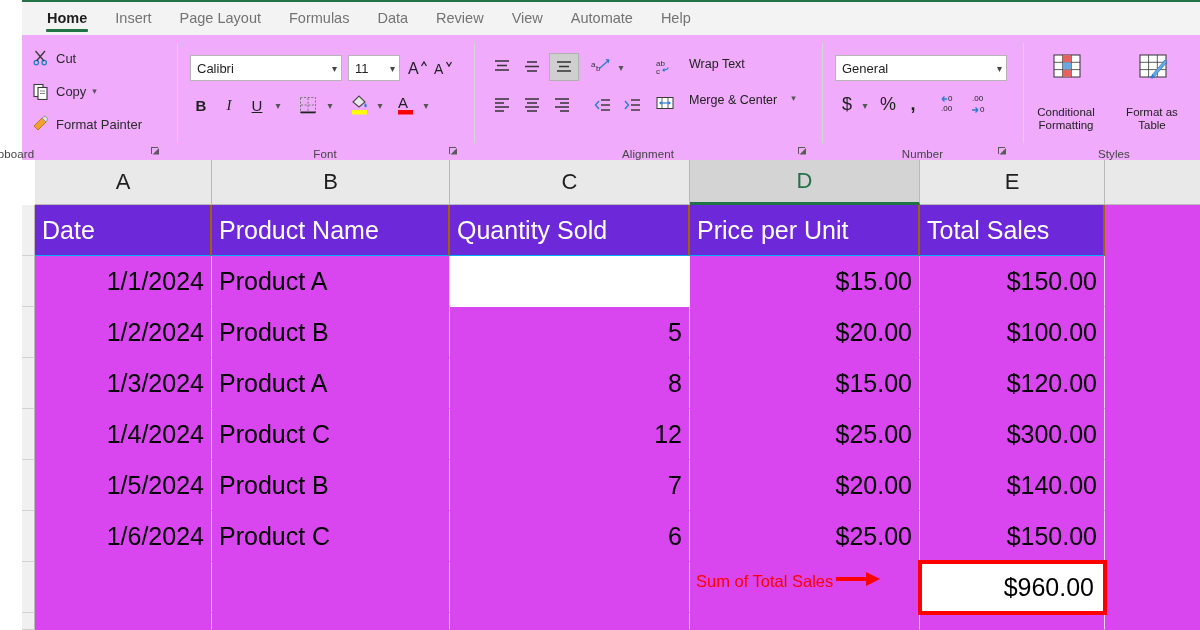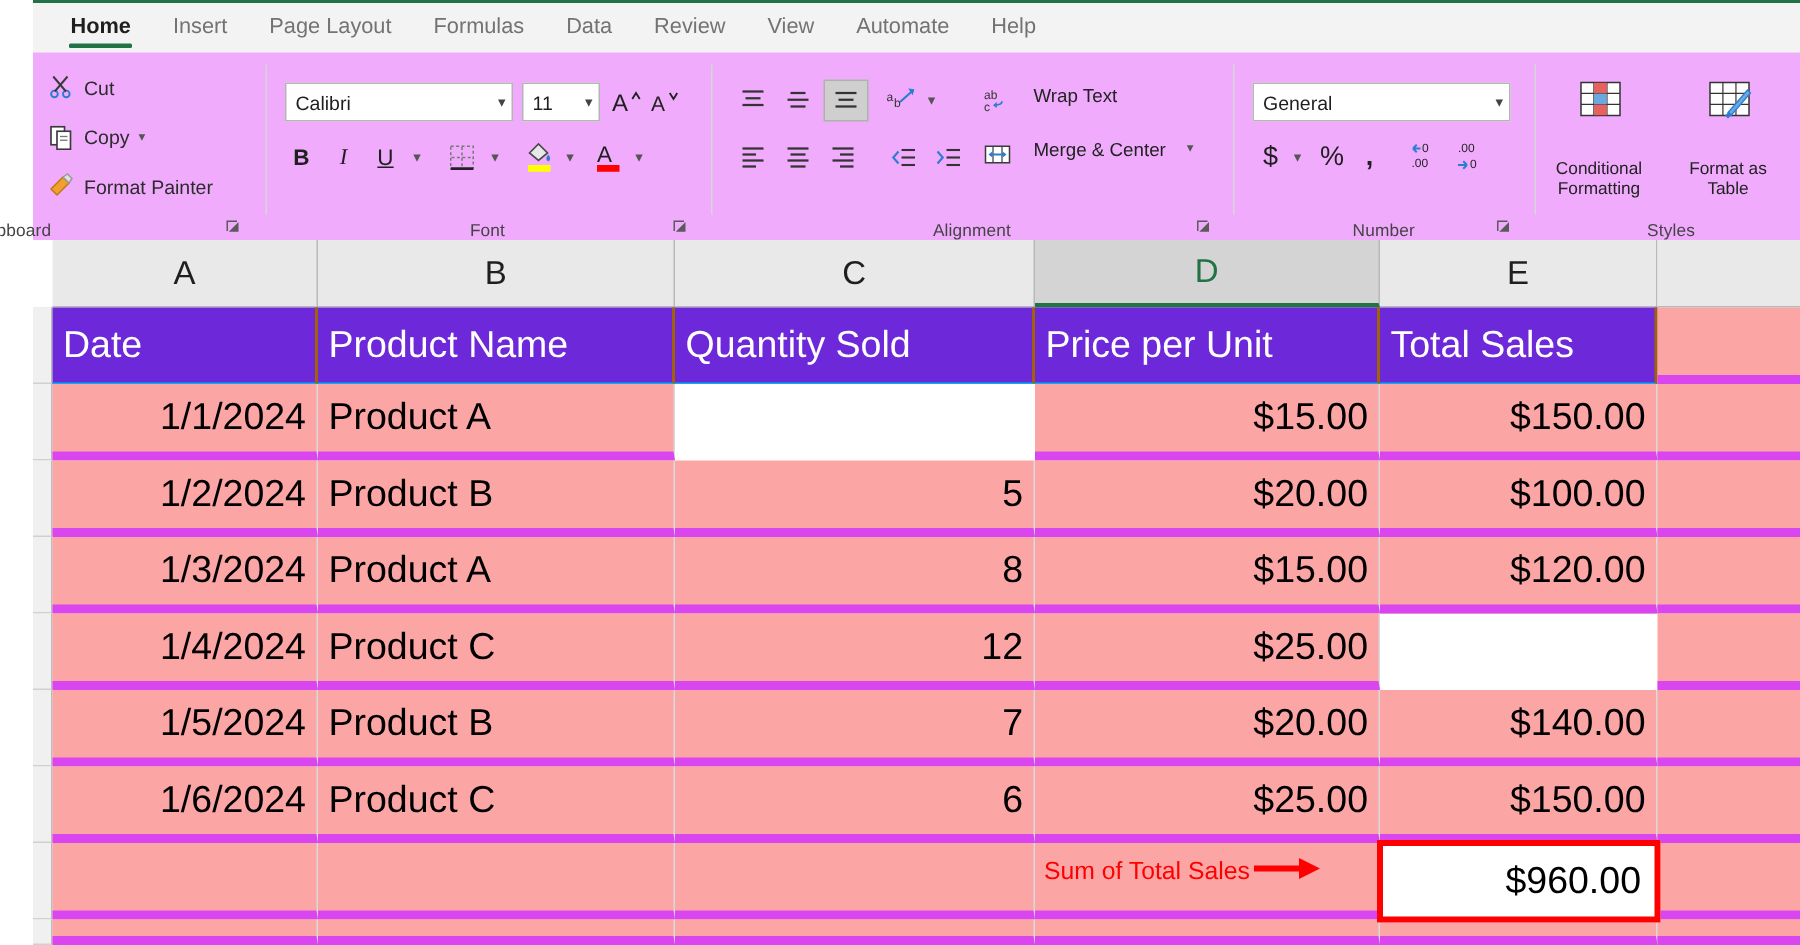--- a/index.html
+++ b/index.html
@@ -137,23 +137,23 @@
 
   .rowgutter {
     position: absolute; left: 22px; width: 13px;
     background: #f0f0f0; border-right: 1px solid #b9b9b9;
     border-bottom: 1px solid #d0d0d0;
   }
 
   .cell {
     position: absolute;
     border-right: 1px solid #d9d9d9;
-    border-bottom: 6px solid #d946ef;
+    border-bottom: 1px solid #d946ef;
     display: flex; align-items: center;
-    font-size: 25px; color: #000; background: #fca5a5;
+    font-size: 25px; color: #000; background: #d946ef;
     padding: 0 7px;
     white-space: nowrap; overflow: hidden;
   }
   .cell.hdr {
     background: #6d28d9; color: #ffffff;
     border-right: 2px solid #a16207;
     border-bottom: 1px solid #00b0f0;
   }
   .cell.r { justify-content: flex-end; }
   .cell.l { justify-content: flex-start; }
@@ -545,20 +545,21 @@
     <div class="cell l" style="left:212px; top:198px; width:238px; height:51px;">Product A</div>
     <div class="cell r" style="left:450px; top:198px; width:240px; height:51px;">8</div>
     <div class="cell r" style="left:690px; top:198px; width:230px; height:51px;">$15.00</div>
     <div class="cell r" style="left:920px; top:198px; width:185px; height:51px;">$120.00</div>
     <div class="cell empty" style="left:1105px; top:198px; width:95px; height:51px; border-right:none;"></div>
 
     <div class="cell r" style="left:35px;  top:249px; width:177px; height:51px;">1/4/2024</div>
     <div class="cell l" style="left:212px; top:249px; width:238px; height:51px;">Product C</div>
     <div class="cell r" style="left:450px; top:249px; width:240px; height:51px;">12</div>
     <div class="cell r" style="left:690px; top:249px; width:230px; height:51px;">$25.00</div>
+    <div class="cell r" style="left:920px; top:249px; width:185px; height:51px;">$300.00</div>
     <div class="cell empty" style="left:1105px; top:249px; width:95px; height:51px; border-right:none;"></div>
 
     <div class="cell r" style="left:35px;  top:300px; width:177px; height:51px;">1/5/2024</div>
     <div class="cell l" style="left:212px; top:300px; width:238px; height:51px;">Product B</div>
     <div class="cell r" style="left:450px; top:300px; width:240px; height:51px;">7</div>
     <div class="cell r" style="left:690px; top:300px; width:230px; height:51px;">$20.00</div>
     <div class="cell r" style="left:920px; top:300px; width:185px; height:51px;">$140.00</div>
     <div class="cell empty" style="left:1105px; top:300px; width:95px; height:51px; border-right:none;"></div>
 
     <div class="cell r" style="left:35px;  top:351px; width:177px; height:51px;">1/6/2024</div>

